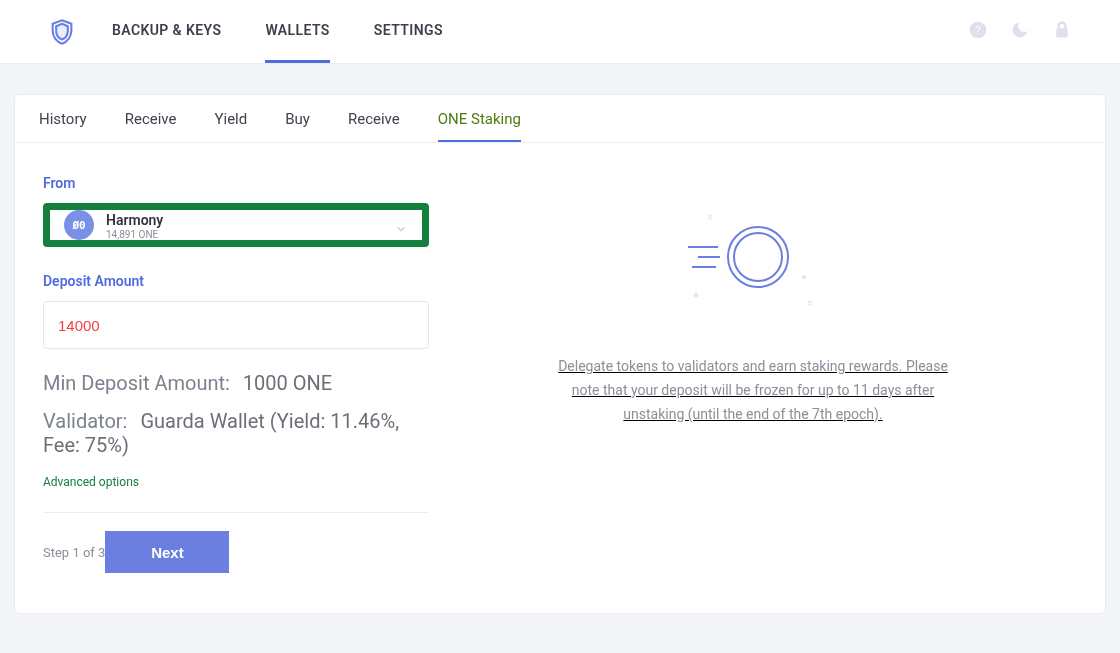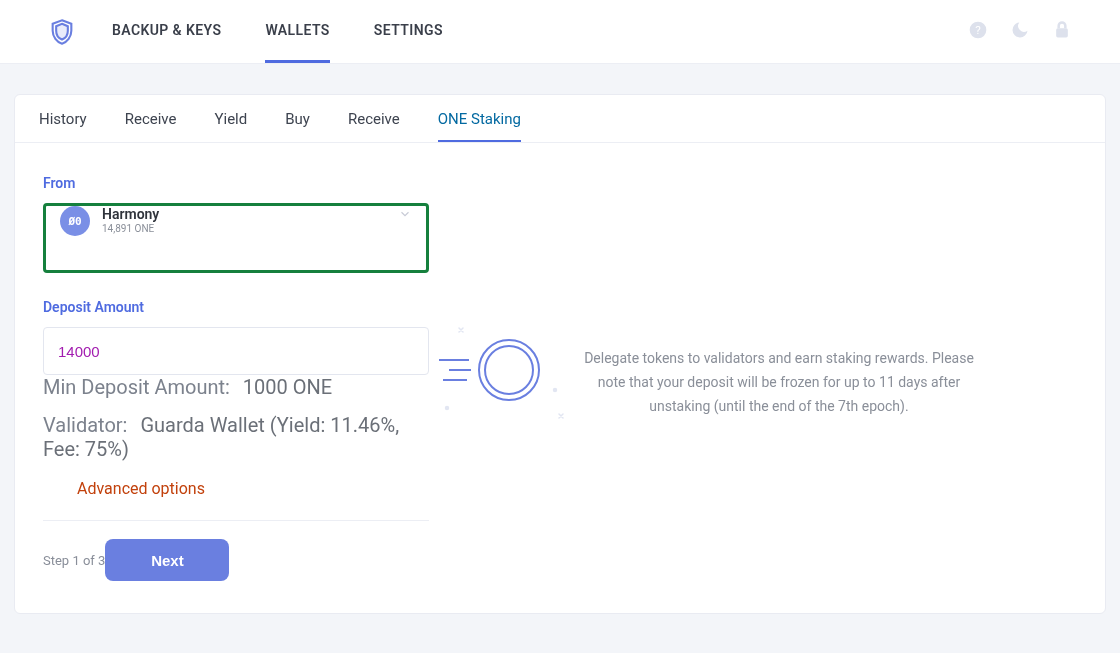--- a/index.html
+++ b/index.html
@@ -49,34 +49,34 @@
     border-bottom: 1px solid #eceef4;
     align-items: flex-end;
   }
   .sub-nav-item {
     font-size: 15px;
     color: #3e4450;
     padding-bottom: 12px;
     border-bottom: 2px solid transparent;
     cursor: pointer;
   }
-  .sub-nav-item.active { color: #0369a1; border-bottom-color: #4f6be0; }
+  .sub-nav-item.active { color: #4d7c0f; border-bottom-color: #4f6be0; }
 
   .content { display: flex; padding: 32px 28px 0 28px; }
   .left-col { width: 386px; }
-  .right-col { flex: 1; display: flex; flex-direction: row; align-items: center; padding-top: 10px; }
+  .right-col { flex: 1; display: flex; flex-direction: column; align-items: center; padding-top: 10px; text-decoration: underline; }
 
   .field-label { font-size: 14px; font-weight: 600; color: #4f6be0; margin-bottom: 12px; }
 
   .wallet-select {
-    border: 3px solid #15803d;
+    border: 7px solid #15803d;
     border-radius: 4px;
-    height: 70px;
-    display: flex;
-    align-items: flex-start;
+    height: 44px;
+    display: flex;
+    align-items: flex-end;
     padding: 0 14px;
     cursor: pointer;
     margin-bottom: 26px;
     position: relative;
   }
   .wallet-icon {
     width: 30px; height: 30px; border-radius: 50%;
     background: #7a8fe6;
     display: flex; align-items: center; justify-content: center;
     color: #fff; font-size: 11px; font-weight: 700; margin-right: 12px;
@@ -86,36 +86,37 @@
   .wallet-balance { font-size: 10px; color: #8a8f99; }
   .chevron { margin-left: auto; color: #c8cbd6; }
 
   .amount-input {
     border: 1px solid #e3e6ef;
     border-radius: 4px;
     height: 48px;
     width: 100%;
     padding: 0 14px;
     font-size: 15px;
-    color: #a21caf;
+    color: #ef4444;
+    margin-bottom: 22px;
   }
 
   .info-row { font-size: 20px; color: #7c828d; margin-bottom: 14px; }
   .info-row .val { color: #6b7078; margin-left: 8px; }
 
-  .adv-link { font-size: 16px; color: #c2410c; cursor: pointer; display: inline-block; margin-top: 4px; margin-left: 34px; }
+  .adv-link { font-size: 12px; color: #15803d; cursor: pointer; display: inline-block; margin-top: 4px; }
   .divider { border: none; border-top: 1px solid #eceef4; margin: 22px 0 18px 0; }
 
   .footer-row { display: flex; align-items: center; justify-content: flex-start; }
   .step-text { font-size: 13px; color: #898e99; }
   .next-btn {
     background: #6a7fe0;
     color: #fff;
     border: none;
-    border-radius: 8px;
+    border-radius: 0;
     width: 124px; height: 42px;
     font-size: 15px; font-weight: 600;
     cursor: pointer;
   }
 
   .illustration { margin: 20px 0 36px 0; }
   .right-text {
     font-size: 14px;
     color: #8a8f99;
     text-align: center;

